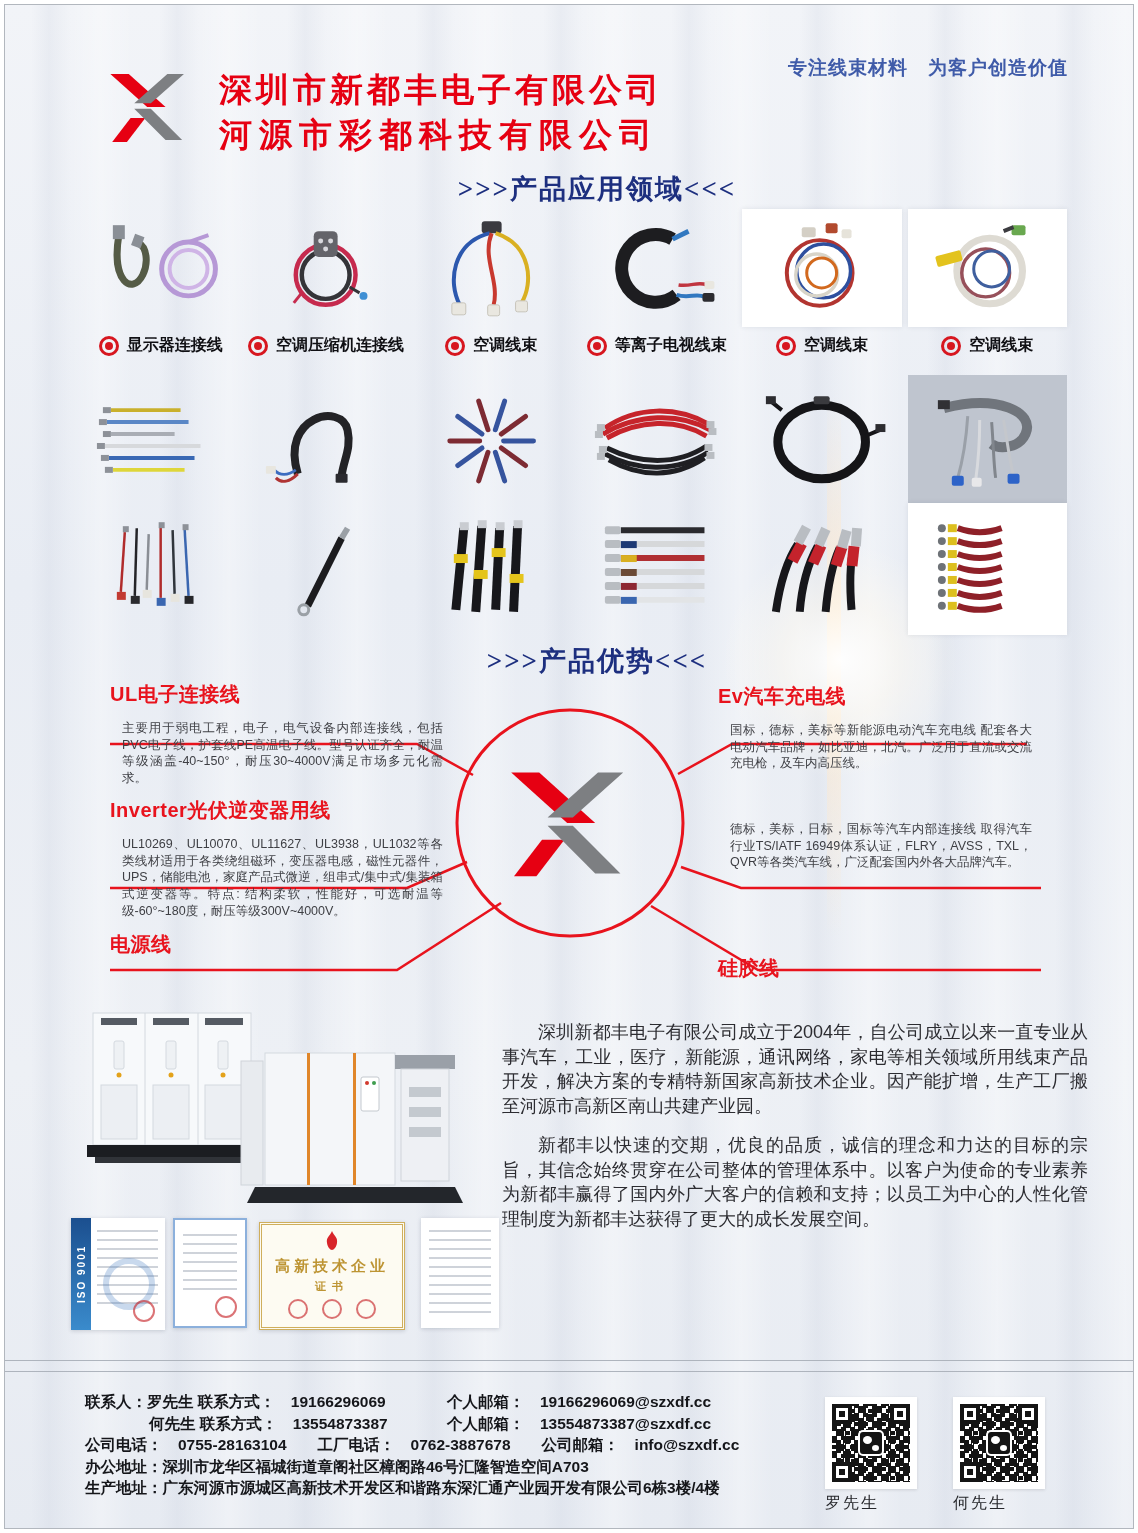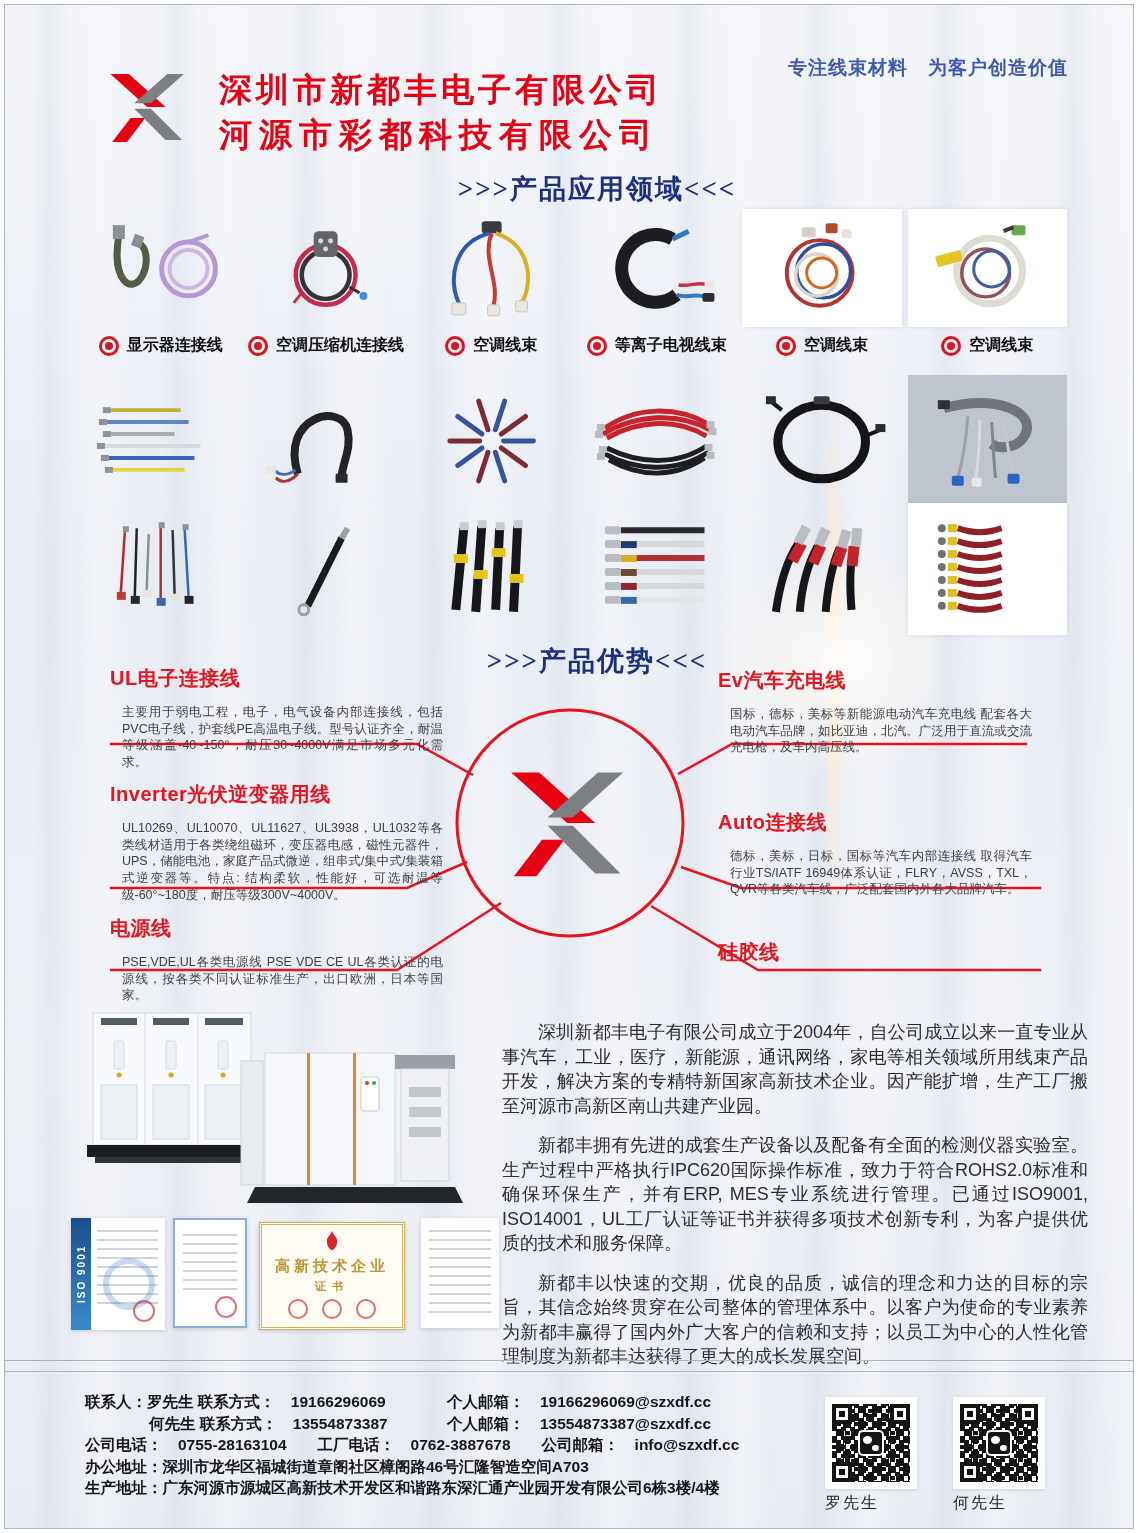--- a/index.html
+++ b/index.html
@@ -30,21 +30,21 @@
   .ph{width:100%;height:100%;}
   .card{background:#fff;box-shadow:0 0 5px rgba(40,50,70,.10);}
   .dark{background:#bfc5cf;}
   .plabel{margin-top:8px;display:flex;align-items:center;gap:8px;font-weight:700;font-size:16px;color:#101014;white-space:nowrap;}
   .blt{width:14px;height:14px;border:3px solid #d7161f;border-radius:50%;position:relative;flex:none;}
   .blt::after{content:"";position:absolute;inset:3px;background:#d7161f;border-radius:50%;}
   
   .advsec{position:absolute;left:0;top:650px;width:1128px;height:360px;}
   .advlines{position:absolute;inset:0;width:100%;height:100%;}
   .adv{position:absolute;width:345px;}
-  .adv h3{margin:0 0 5px 0;font-size:20px;font-weight:800;color:#e8131d;letter-spacing:.5px;}
+  .adv h3{margin:16px 0 5px 0;font-size:20px;font-weight:800;color:#e8131d;letter-spacing:.5px;}
   .adv p{margin:12px;font-size:12.5px;line-height:1.33;color:#3e3f44;text-align:justify;}
   .al{left:105px;} .ar{left:713px;width:326px;}
   .a1{top:10px;} .a2{top:126px;} .a3{top:260px;}
   .a4{top:12px;} .a5{top:154px;} .a6{top:284px;}
   
   .about{position:absolute;left:497px;top:1000px;width:586px;color:#2c2c31;}
   .about p{margin:15px 0 13px 0;font-size:18px;line-height:24.5px;text-indent:2em;text-align:justify;}
   .equip{position:absolute;left:60px;top:986px;width:410px;height:228px;}
   .cert{position:absolute;top:1213px;background:#fff;box-shadow:0 1px 4px rgba(30,40,60,.18);}
   .c1{left:66px;width:94px;height:112px;}
@@ -486,28 +486,26 @@
     <div class="adv al a1">
       <h3>UL电子连接线</h3>
       <p>主要用于弱电工程，电子，电气设备内部连接线，包括PVC电子线，护套线PE高温电子线。型号认证齐全，耐温等级涵盖-40~150°，耐压30~4000V满足市场多元化需求。</p>
     </div>
     <div class="adv al a2">
       <h3>Inverter光伏逆变器用线</h3>
       <p>UL10269、UL10070、UL11627、UL3938，UL1032等各类线材适用于各类绕组磁环，变压器电感，磁性元器件，UPS，储能电池，家庭产品式微逆，组串式/集中式/集装箱式逆变器等。特点: 结构柔软，性能好，可选耐温等级-60°~180度，耐压等级300V~4000V。</p>
     </div>
     <div class="adv al a3">
       <h3>电源线</h3>
-      <p>PSE,VDE,UL各类电源线 PSE VDE CE UL各类认证的电源线，按各类不同认证标准生产，出口欧洲，日本等国家。</p>
     </div>
     <div class="adv ar a4">
       <h3>Ev汽车充电线</h3>
       <p>国标，德标，美标等新能源电动汽车充电线 配套各大电动汽车品牌，如比亚迪，北汽。广泛用于直流或交流充电枪，及车内高压线。</p>
     </div>
     <div class="adv ar a5">
-      <h3>Auto连接线</h3>
       <p>德标，美标，日标，国标等汽车内部连接线 取得汽车行业TS/IATF 16949体系认证，FLRY，AVSS，TXL，QVR等各类汽车线，广泛配套国内外各大品牌汽车。</p>
     </div>
     <div class="adv ar a6">
       <h3>硅胶线</h3>
       <p></p>
     </div>
   </div>
 
   <svg class="equip" viewBox="0 0 410 228">
     <rect x="28" y="22" width="158" height="132" fill="#f7f9fb" stroke="#d4d9df"></rect>
@@ -537,21 +535,20 @@
       <circle cx="309" cy="92" r="2" fill="#3f9e4f"></circle>
     <rect x="330" y="64" width="60" height="14" fill="#9aa0a8"></rect>
     <rect x="336" y="78" width="48" height="112" fill="#eef0f4" stroke="#cfd4da"></rect>
     <rect x="344" y="96" width="32" height="10" fill="#c4c9cf"></rect>
     <rect x="344" y="116" width="32" height="10" fill="#c4c9cf"></rect>
     <rect x="344" y="136" width="32" height="10" fill="#c4c9cf"></rect>
   </svg>
 
   <div class="about">
     <p>深圳新都丰电子有限公司成立于2004年，自公司成立以来一直专业从事汽车，工业，医疗，新能源，通讯网络，家电等相关领域所用线束产品开发，解决方案的专精特新国家高新技术企业。因产能扩增，生产工厂搬至河源市高新区南山共建产业园。</p>
-    <p>新都丰拥有先进的成套生产设备以及配备有全面的检测仪器实验室。生产过程中严格执行IPC620国际操作标准，致力于符合ROHS2.0标准和确保环保生产，并有ERP, MES专业系统进行管理。已通过ISO9001, ISO14001，UL工厂认证等证书并获得多项技术创新专利，为客户提供优质的技术和服务保障。</p>
     <p>新都丰以快速的交期，优良的品质，诚信的理念和力达的目标的宗旨，其信念始终贯穿在公司整体的管理体系中。以客户为使命的专业素养为新都丰赢得了国内外广大客户的信赖和支持；以员工为中心的人性化管理制度为新都丰达获得了更大的成长发展空间。</p>
   </div>
 
   <div class="cert c1">
     <div class="isoband">ISO 9001</div>
     <div class="clines"></div>
     <div class="wm"></div>
     <div class="seal"></div>
   </div>
   <div class="cert c2">

